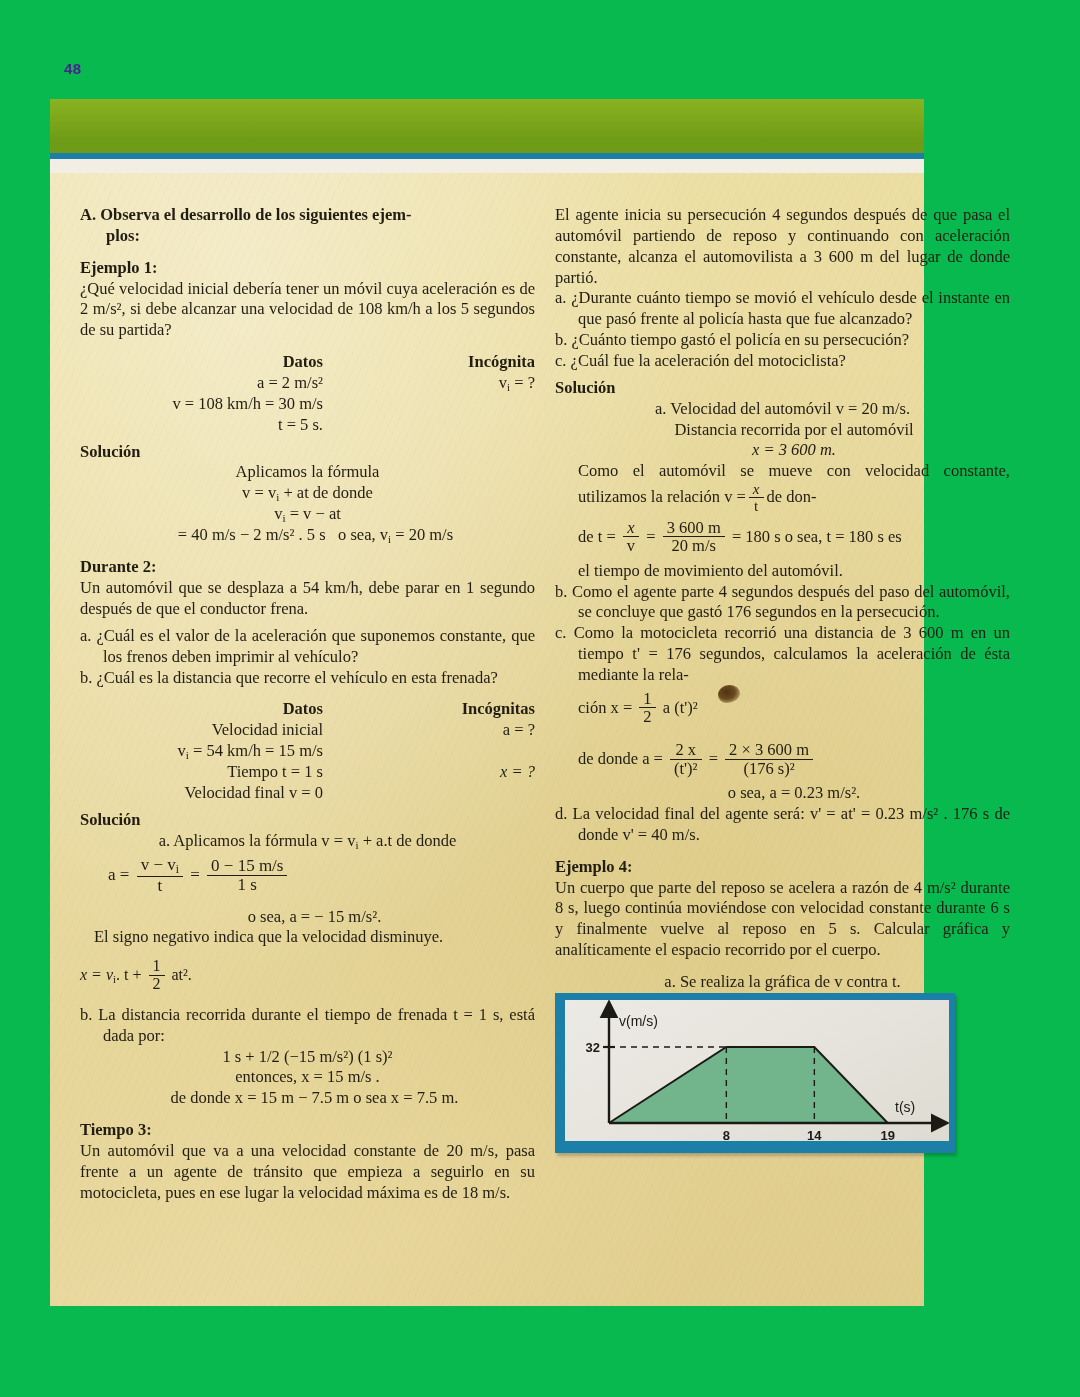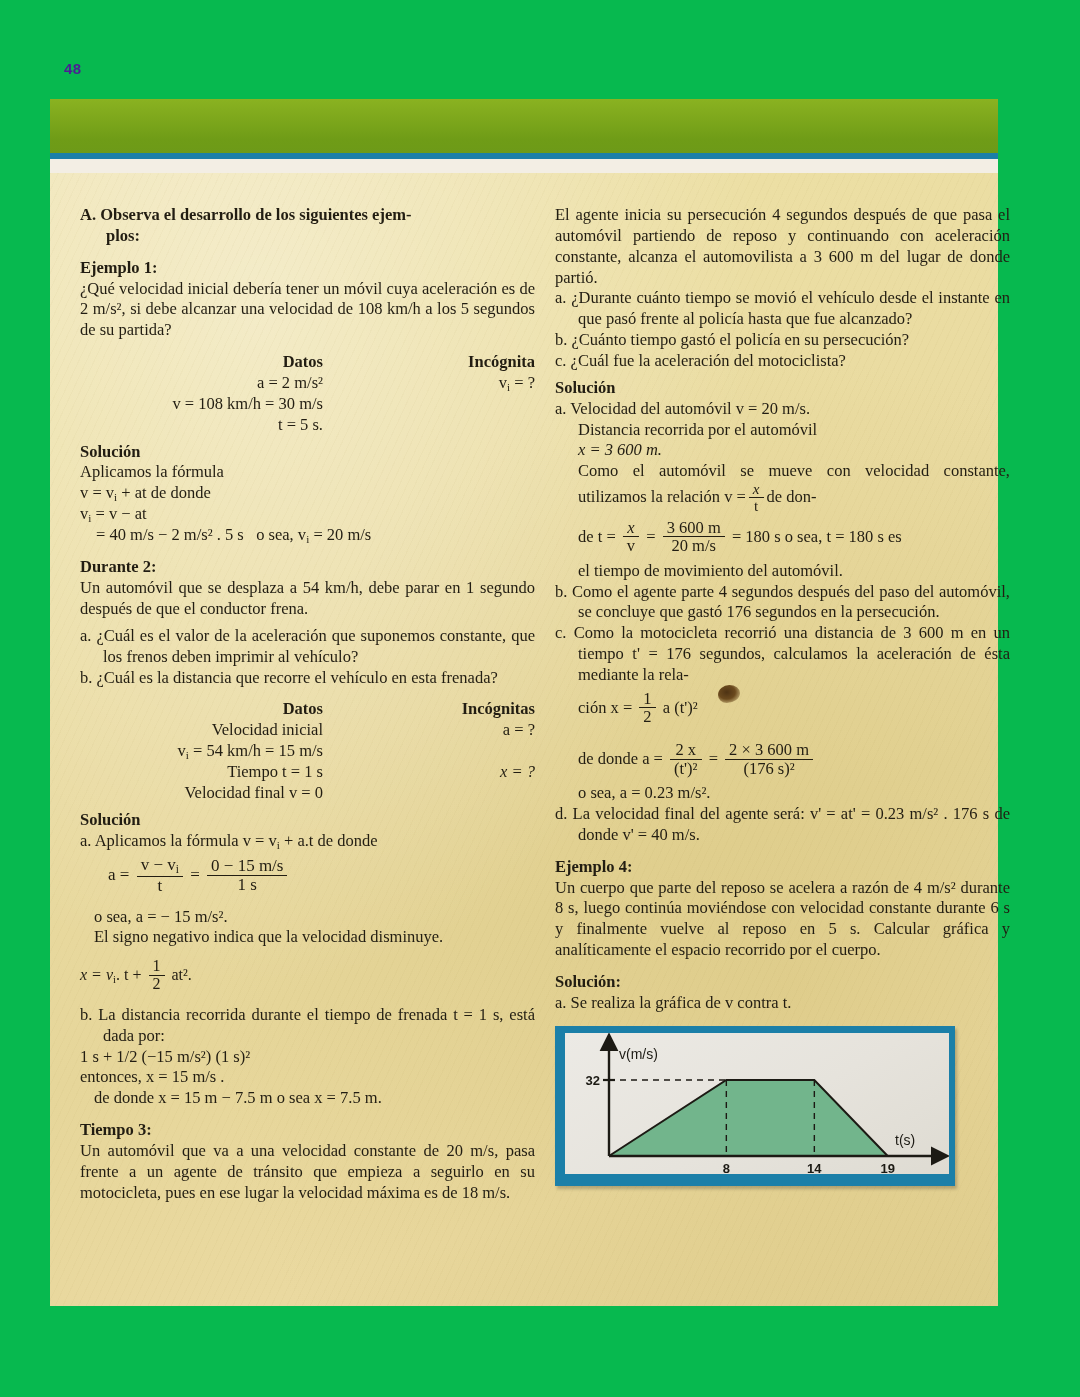--- a/index.html
+++ b/index.html
@@ -14,21 +14,21 @@
   
   .page-num{
     position:absolute;left:64px;top:60px;
     font-family:"Liberation Sans", sans-serif;
     font-weight:bold;font-size:15px;color:#4c1d95;
     letter-spacing:.5px;
   }
   
   .sheet{
     position:absolute;left:50px;top:99px;
-    width:948px;height:1207px;
+    width:874px;height:1207px;
   }
   
   .band{
     position:absolute;left:0;top:0;width:100%;height:54px;
     background:linear-gradient(180deg,#8ab221 0%,#7ea81c 35%,#6f9c17 75%,#6d9a18 100%);
   }
   .band-rule{
     position:absolute;left:0;top:54px;width:100%;height:6px;
     background:#1b7fa8;
   }
@@ -72,22 +72,22 @@
   .i{font-style:italic;}
   .sp{height:11px;}
   .sp-s{height:6px;}
 
   .hang{
     padding-left:23px;text-indent:-23px;
   }
   .hang2{
     padding-left:26px;text-indent:-26px;
   }
-  .center{text-align:left;}
-  .left{text-align:left;}
+  .center{text-align:center;}
+  .left{text-align:center;}
 
   
   .two{display:flex;}
   .two .c1{width:243px;flex:0 0 243px;text-align:right;}
   .two .c2{flex:1;text-align:right;}
 
   sub{font-size:.68em;vertical-align:-.25em;}
 
   
   .frac{
@@ -110,21 +110,20 @@
     position:absolute;
     width:22px;height:18px;
     background:radial-gradient(ellipse at 40% 40%, #4e3314 0%, #6b4a1e 45%, rgba(107,74,30,.35) 75%, rgba(107,74,30,0) 100%);
     border-radius:52% 48% 60% 40%/55% 45% 55% 45%;
     pointer-events:none;
   }
 
   
   .chart-wrap{
     position:relative;
-    margin-top:12px;
     width:400px;height:160px;
   }
   .chart-frame{
     position:absolute;left:0;top:0;width:400px;height:160px;
     background:#1b7fa8;
     box-sizing:border-box;
     box-shadow:2px 3px 3px rgba(0,0,0,.22);
   }
   .chart-inner{
     position:absolute;left:10px;top:7px;right:6px;bottom:12px;
@@ -316,21 +315,20 @@
       </p>
 
       <p class="left" style="padding-left:23px">o sea, a = 0.23 m/s².</p>
       <p class="hang">d. La velocidad final del agente será: v' = at' = 0.23 m/s² . 176 s de donde v' = 40 m/s.</p>
 
       <div class="sp"></div>
       <p class="b">Ejemplo 4:</p>
       <p>Un cuerpo que parte del reposo se acelera a razón de 4 m/s² durante 8 s, luego continúa moviéndose con velocidad constante durante 6 s y finalmente vuelve al reposo en 5 s. Calcular gráfica y analíticamente el espacio recorrido por el cuerpo.</p>
 
       <div class="sp"></div>
-      <p class="b">Solución:</p>
       <p class="left">a. Se realiza la gráfica de v contra t.</p>
 
       <div class="chart-wrap">
         <div class="chart-frame"></div>
         <div class="chart-inner">
           <svg class="chart-svg" width="384" height="141" viewBox="0 0 384 141">
 
             <polygon id="areaPoly" fill="#72b58c" stroke="none" points="44,123 44.0,123.0 161.3,47.0 249.3,47.0 322.7,123.0 322.6666666666667,123"></polygon>
 
             <g stroke="#1c1a14" stroke-width="1.4" stroke-dasharray="6 5" fill="none">

